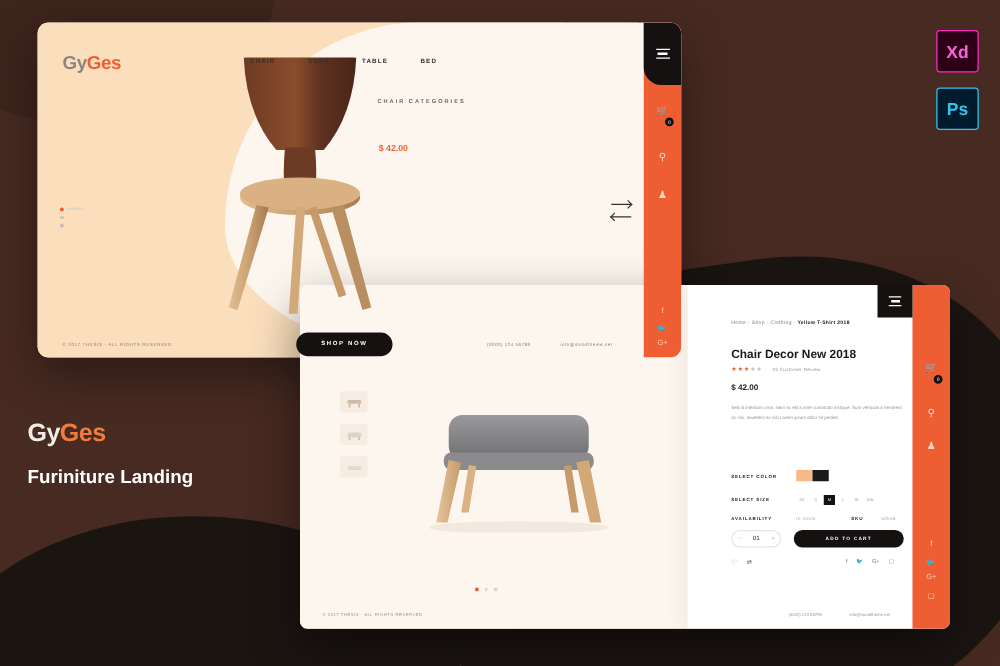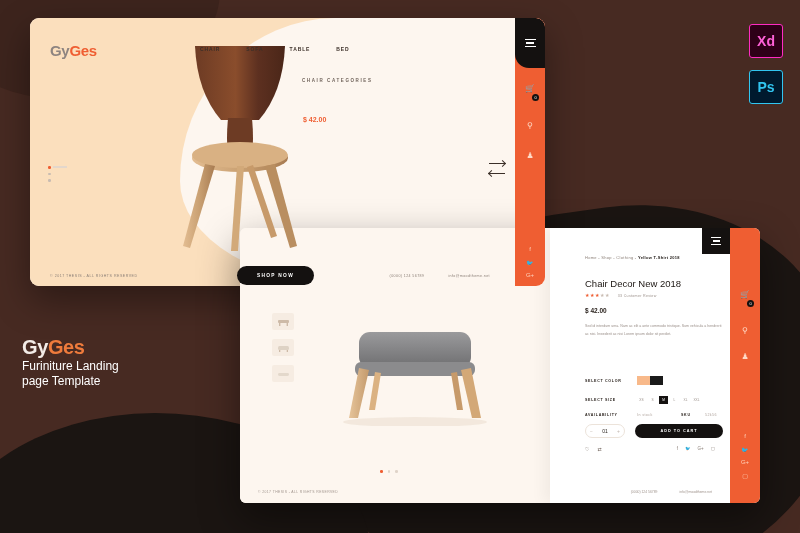--- a/index.html
+++ b/index.html
@@ -149,21 +149,21 @@
     display:flex;align-items:center;justify-content:center;flex-direction:column;gap:2px; z-index:9;
   }
   .m2-burger i{display:block;height:1.2px;background:#fff;}
   .m2-burger i:nth-child(1){width:10px;}
   .m2-burger i:nth-child(2){width:7px;}
   .m2-burger i:nth-child(3){width:10px;}
   .rail2 { position:absolute; right:0; top:0; width:30px; height:100%; background:#ef5e32; z-index:8; }
 
   .bcrumb { position:absolute; left:345px; top:27px; font-size:4px; color:#8b7f77; letter-spacing:.3px; z-index:9;}
   .bcrumb b { color:#1d1713; }
-  .p-title { position:absolute; left:345px; top:50px; font-size:9.5px; font-weight:400; color:#1d1713; z-index:9;}
+  .p-title { position:absolute; left:345px; top:50px; font-size:9.5px; font-weight:700; color:#1d1713; z-index:9;}
   .p-stars { position:absolute; left:345px; top:64px; font-size:5px; color:#ef5e32; letter-spacing:.5px; z-index:9;}
   .p-stars em { color:#c9bcb2; font-style:normal; }
   .p-revc { color:#9b908a; font-size:3.6px; margin-left:6px; letter-spacing:.3px; }
   .p-price { position:absolute; left:345px; top:79px; font-size:6.5px; color:#2b231e; font-weight:600; z-index:9;}
   .p-desc { position:absolute; left:345px; top:95px; width:138px; font-size:3.6px; line-height:2.2; color:#9b908a; z-index:9;}
 
   .optrow { position:absolute; left:345px; display:flex; align-items:center; z-index:9; }
   .optlabel { font-size:3.6px; font-weight:700; letter-spacing:.7px; color:#2b231e; width:52px; }
   .sw { width:13px;height:9px;display:inline-block; }
   .size { width:9px;height:8px;display:inline-flex;align-items:center;justify-content:center;
@@ -191,21 +191,21 @@
   .sofa { position:absolute; left:85px; top:78px; width:175px; height:120px; z-index:8; }
   .cdots { position:absolute; left:140px; bottom:30px; display:flex; gap:5px; z-index:9; }
   .cdots i { width:2.6px;height:2.6px;border-radius:50%;background:#e0d4c9; display:block;}
   .cdots i.on { background:#ef5e32; }
 
   
   .brand { position:absolute; left:22px; top:336px; z-index:20; }
   .brand .logo2 { font-size:20px; font-weight:700; letter-spacing:-.4px; }
   .brand .logo2 .a { color:#f3ece7; }
   .brand .logo2 .b { color:#ef7b3c; }
-  .brand .tag { font-size:12px; font-weight:400; color:#fff; line-height:1.28; }
+  .brand .tag { margin-top:13px; font-size:15px; font-weight:700; color:#fff; line-height:1.28; }
 
   .badges { position:absolute; right:17px; top:24px; z-index:20; }
   .badge { width:34px;height:34px;border-radius:3px; display:flex;align-items:center;justify-content:center;
     font-size:14px; font-weight:700; margin-bottom:12px; }
   .badge.xd { background:#2e0018; border:1.6px solid #ff2bc2; color:#ff61d8; }
   .badge.ps { background:#001a2e; border:1.6px solid #31c5f0; color:#31c5f0; }
 </style>
 </head>
 <body>
 
@@ -425,21 +425,20 @@
       <div class="railsocial" style="top:244px">▢</div>
     </div>
   </div>
 
   <div class="brand">
     <div class="logo2">
       <span class="a">Gy</span><span class="b">Ges</span>
     </div>
     <div class="tag">
       <div>Furiniture Landing</div>
-      <div>page Template</div>
     </div>
   </div>
 
   <div class="badges">
     <div class="badge xd">Xd</div>
     <div class="badge ps">Ps</div>
   </div>
 
 </div>
 

